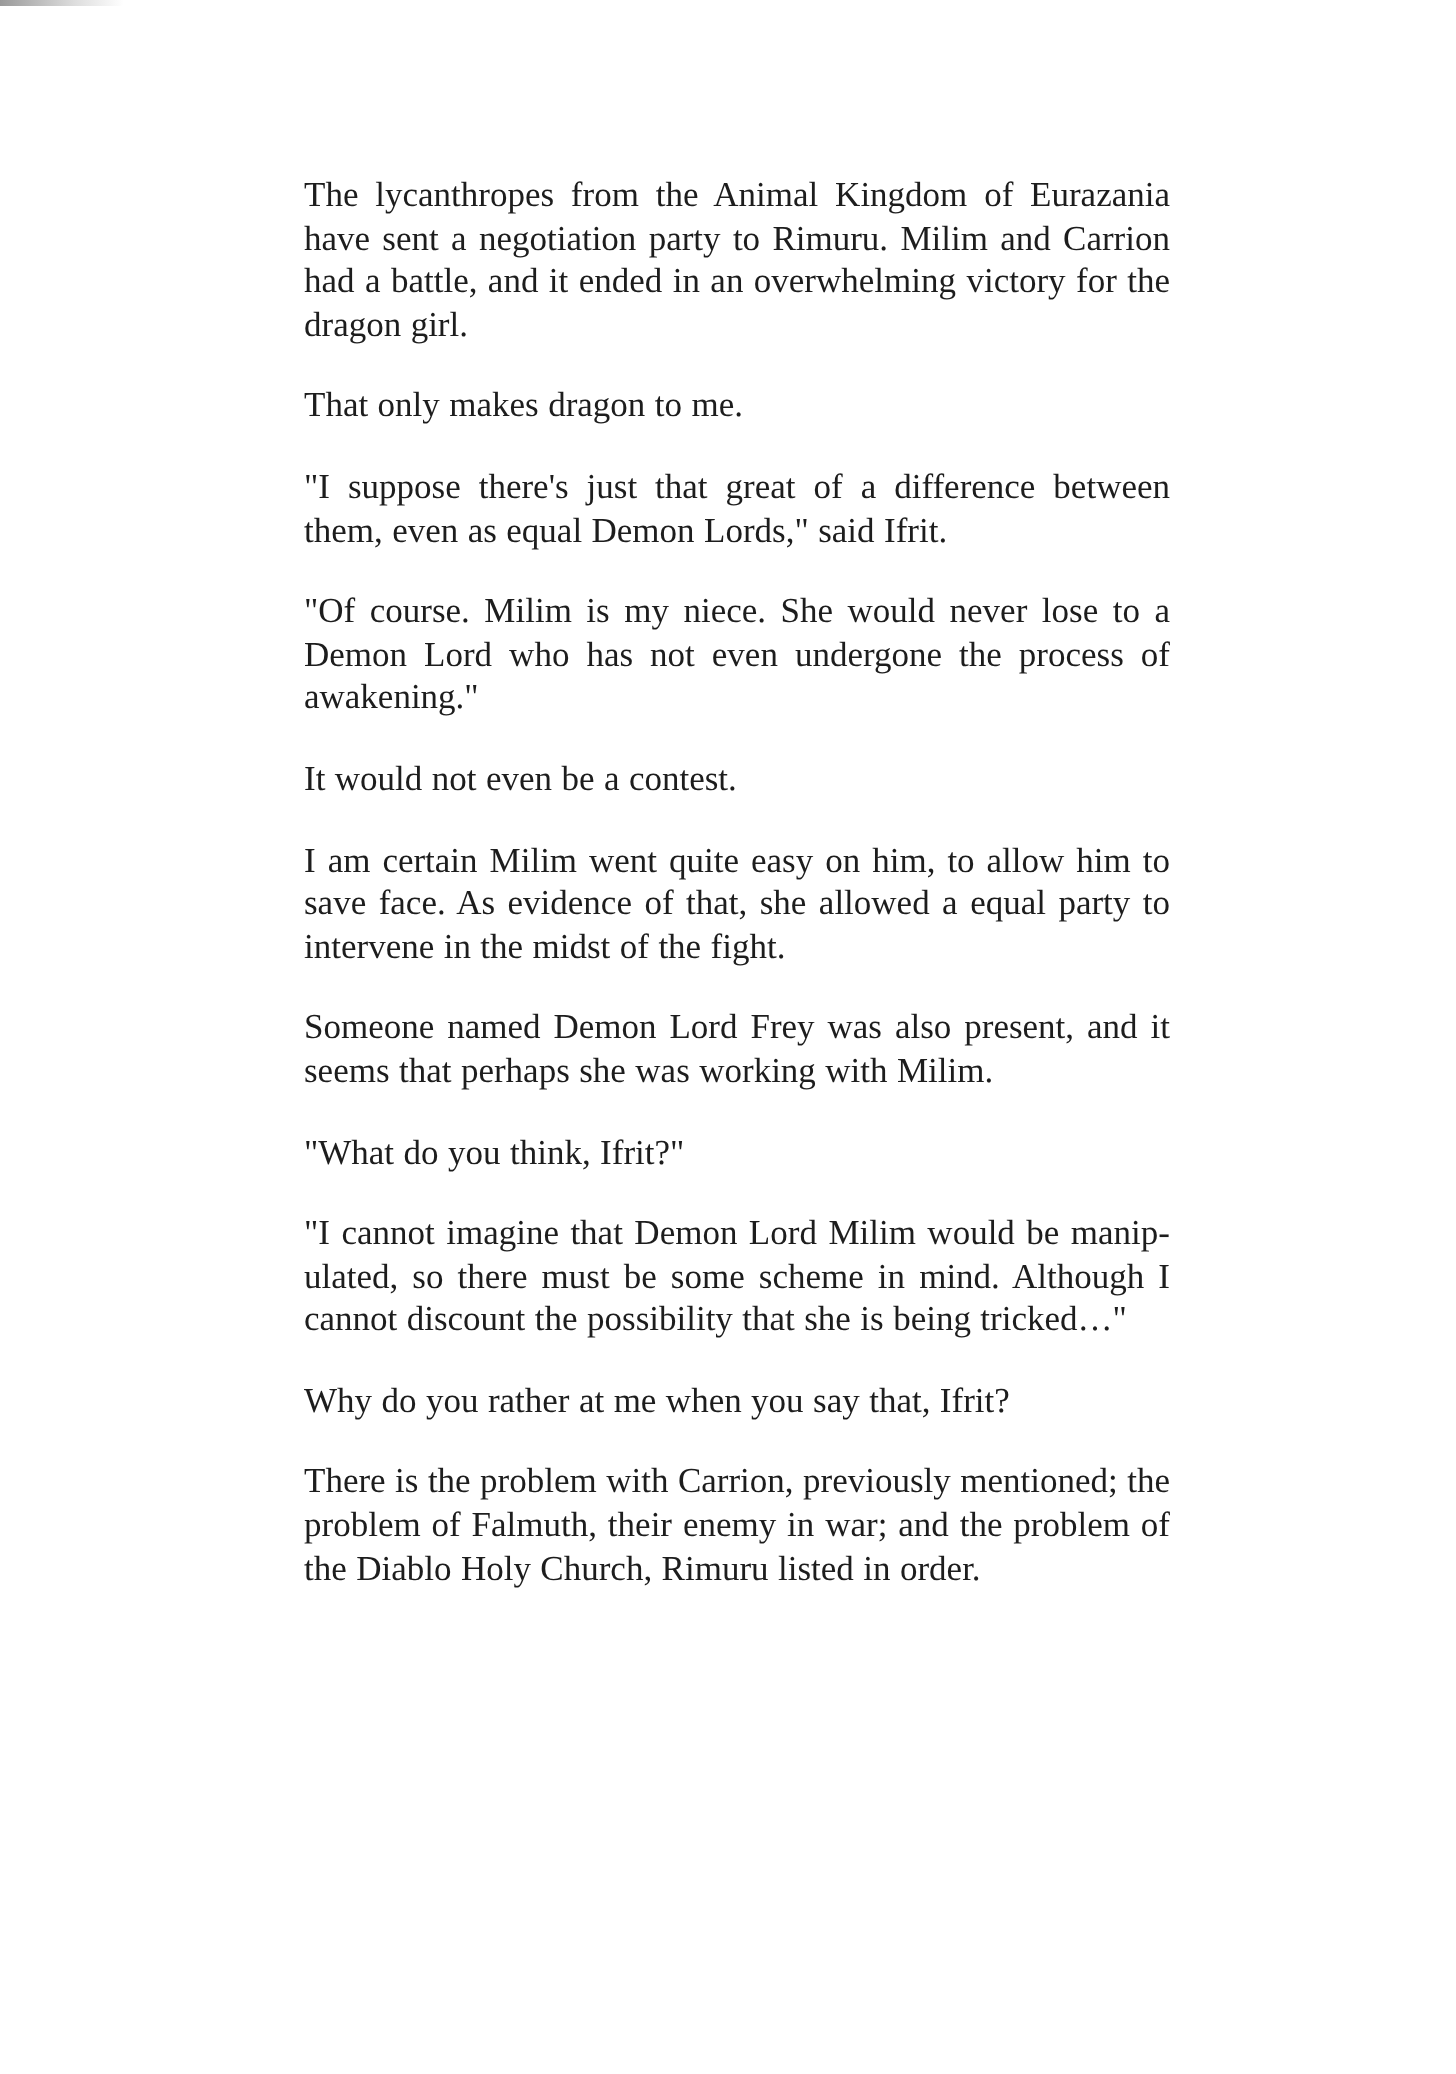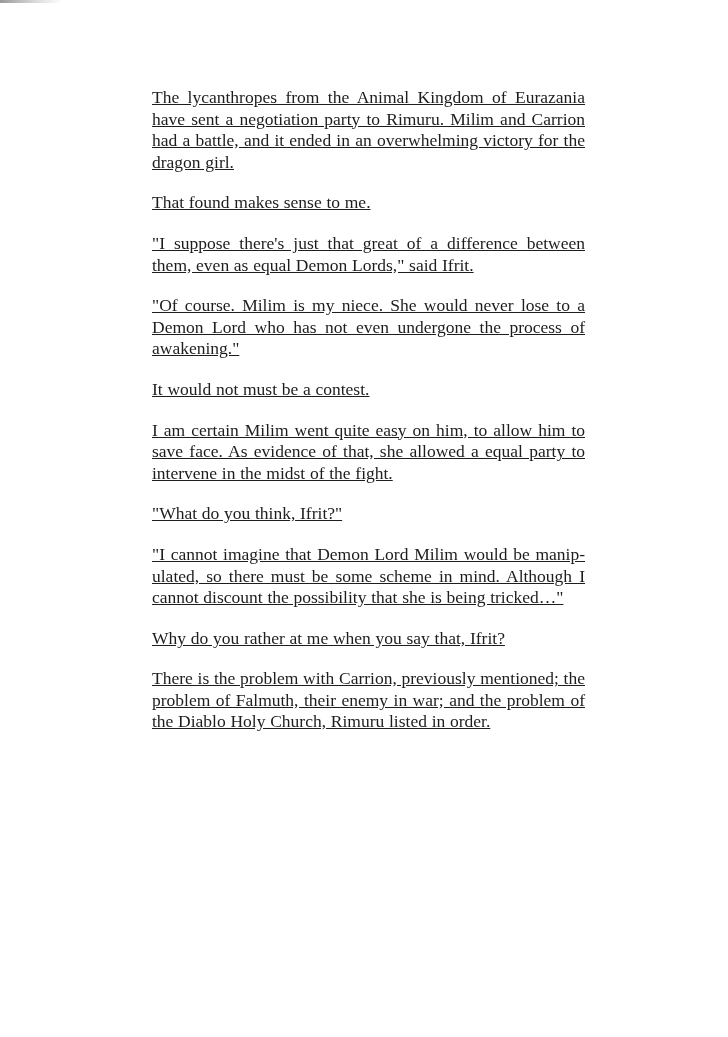--- a/index.html
+++ b/index.html
@@ -39,36 +39,36 @@
     font-size: 17.5px;
     line-height: 21.6px;
     text-align: justify;
     hyphens: manual;
     -webkit-hyphens: manual;
   }
 
   .text-block p {
     margin: 0 0 19px 0;
     word-spacing: 0.02em;
-    text-decoration: underline;
   }
 
   .text-block p:last-child { margin-bottom: 0; }
 </style>
 </head>
 <body>
 
 <div class="page">
   <div class="scan-artifact"></div>
 
   <div class="text-block">
     <p>The lycanthropes from the Animal Kingdom of Eurazania have sent a negotiation party to Rimuru. Milim and Carrion had a battle, and it ended in an overwhelming victory for the dragon girl.</p>
-    <p>That found makes sense to me.</p>
+    <p>That only makes dragon to me.</p>
     <p>"I suppose there's just that great of a difference between them, even as equal Demon Lords," said Ifrit.</p>
     <p>"Of course. Milim is my niece. She would never lose to a Demon Lord who has not even undergone the process of awakening."</p>
-    <p>It would not must be a contest.</p>
+    <p>It would not even be a contest.</p>
     <p>I am certain Milim went quite easy on him, to allow him to save face. As evidence of that, she allowed a equal party to intervene in the midst of the fight.</p>
+    <p>Someone named Demon Lord Frey was also present, and it seems that perhaps she was working with Milim.</p>
     <p>"What do you think, Ifrit?"</p>
     <p>"I cannot imagine that Demon Lord Milim would be manip­ulated, so there must be some scheme in mind. Although I cannot discount the possibility that she is being tricked…"</p>
     <p>Why do you rather at me when you say that, Ifrit?</p>
     <p>There is the problem with Carrion, previously mentioned; the problem of Falmuth, their enemy in war; and the prob­lem of the Diablo Holy Church, Rimuru listed in order.</p>
   </div>
 </div>
 
 </body></html>

